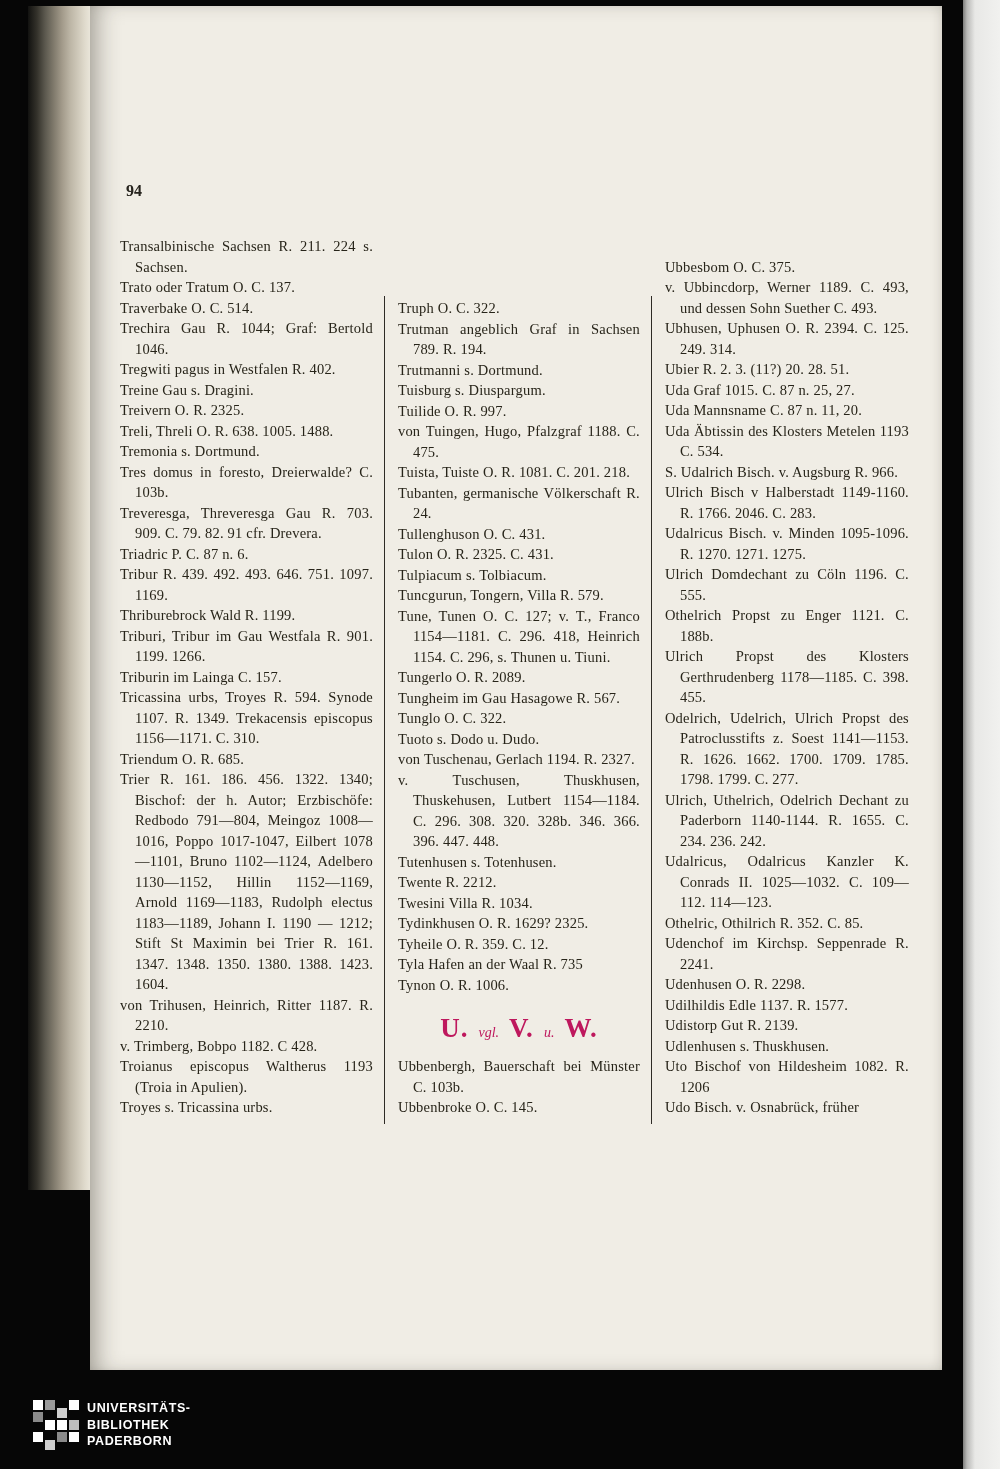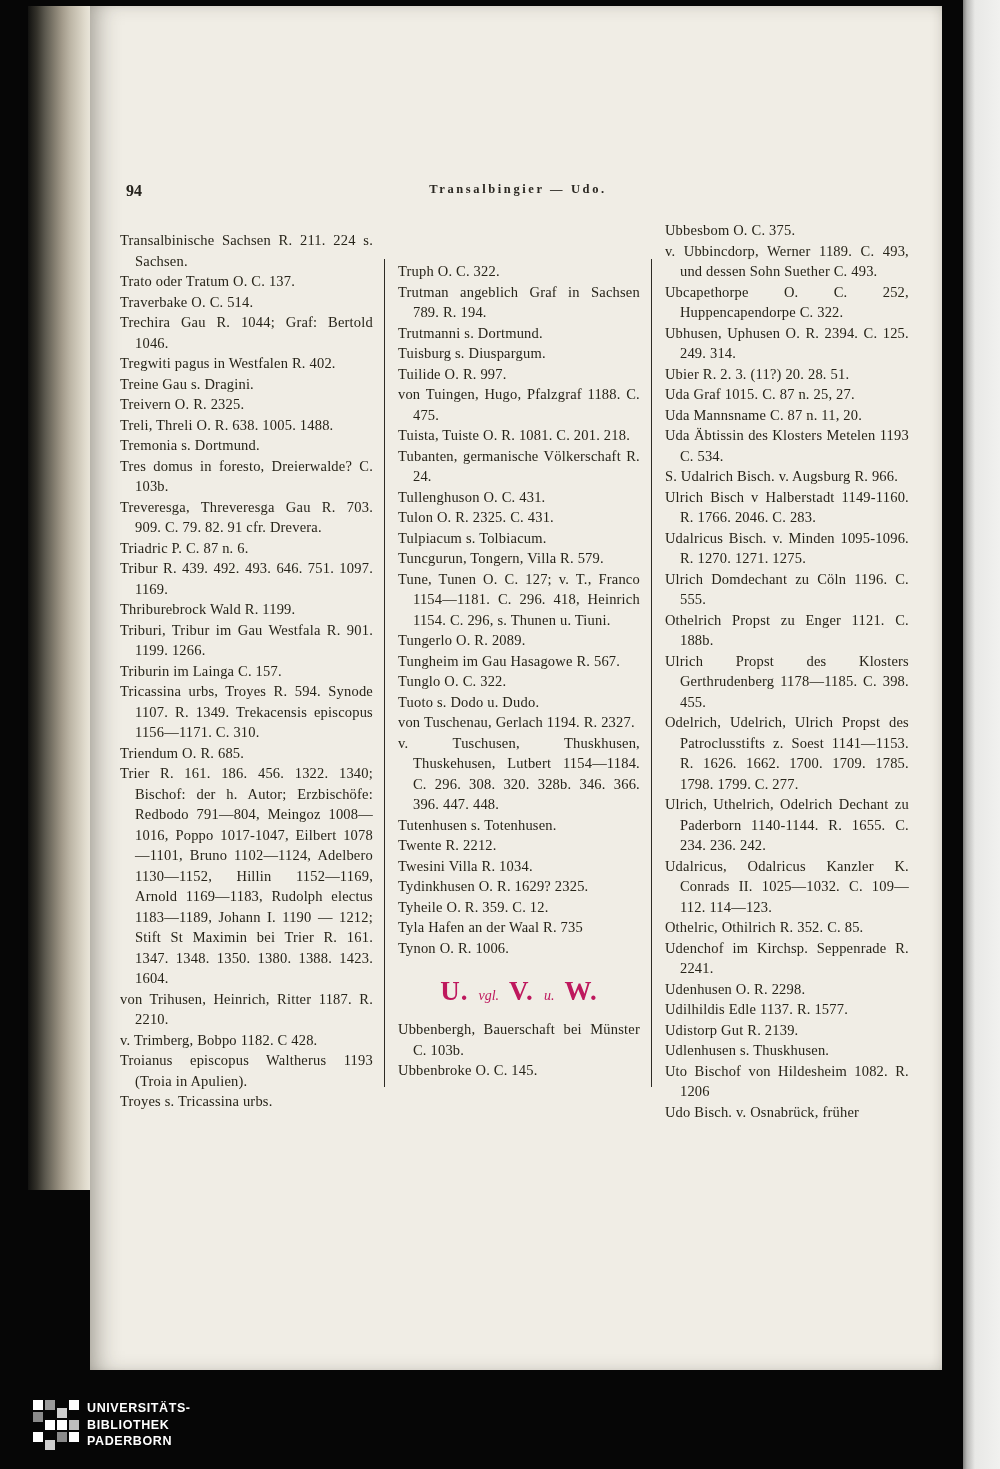--- a/index.html
+++ b/index.html
@@ -34,22 +34,22 @@
   }
 
   .header-row { position:absolute; top:176px; left:30px; right:26px; height:22px; }
   .page-number { position:absolute; left:6px; top:0; font-size:16px; font-weight:bold; color:#26231d; }
   .running-header {
     text-align:center; font-size:12.5px; font-weight:bold;
     letter-spacing:2.6px; color:#2b2822;
   }
 
   .columns {
-    position:absolute; top:212px; left:26px; right:22px;
-    display:flex; align-items:center;
+    position:absolute; top:228px; left:26px; right:22px;
+    display:flex; align-items:flex-end;
   }
   .col { width:33.33%; padding:2px 11px 6px 13px; }
   .col-1 { padding-left:4px; }
   .col-2 { border-left:1.5px solid #2e2b25; border-right:1.5px solid #2e2b25; }
 
   .entry {
     font-size:14.5px; line-height:20.5px; color:#272419;
     text-align:justify; padding-left:15px; text-indent:-15px;
     letter-spacing:0.2px;
   }
@@ -74,21 +74,20 @@
 
 <div class="right-strip"></div>
 
 <div class="book">
   <div class="page-edges"></div>
 
   <div class="page">
 
     <div class="header-row">
       <span class="page-number">94</span>
-      <div class="running-header">Transalbingier — Udo.</div>
     </div>
 
     <div class="columns">
 
       <div class="col col-1">
         <div>
             <div class="entry">Transalbinische Sachsen R. 211. 224 s. Sachsen.</div>
             <div class="entry">Trato oder Tratum O. C. 137.</div>
             <div class="entry">Traverbake O. C. 514.</div>
             <div class="entry">Trechira Gau R. 1044; Graf: Bertold 1046.</div>
@@ -149,21 +148,20 @@
         <div>
             <div class="entry">Ubbenbergh, Bauerschaft bei Münster C. 103b.</div>
             <div class="entry">Ubbenbroke O. C. 145.</div>
           </div>
       </div>
 
       <div class="col col-3">
         <div>
             <div class="entry">Ubbesbom O. C. 375.</div>
             <div class="entry">v. Ubbincdorp, Werner 1189. C. 493, und dessen Sohn Suether C. 493.</div>
-            <div class="entry">Ubcapethorpe O. C. 252, Huppencapendorpe C. 322.</div>
             <div class="entry">Ubhusen, Uphusen O. R. 2394. C. 125. 249. 314.</div>
             <div class="entry">Ubier R. 2. 3. (11?) 20. 28. 51.</div>
             <div class="entry">Uda Graf 1015. C. 87 n. 25, 27.</div>
             <div class="entry">Uda Mannsname C. 87 n. 11, 20.</div>
             <div class="entry">Uda Äbtissin des Klosters Metelen 1193 C. 534.</div>
             <div class="entry">S. Udalrich Bisch. v. Augsburg R. 966.</div>
             <div class="entry">Ulrich Bisch v Halberstadt 1149-1160. R. 1766. 2046. C. 283.</div>
             <div class="entry">Udalricus Bisch. v. Minden 1095-1096. R. 1270. 1271. 1275.</div>
             <div class="entry">Ulrich Domdechant zu Cöln 1196. C. 555.</div>
             <div class="entry">Othelrich Propst zu Enger 1121. C. 188b.</div>

